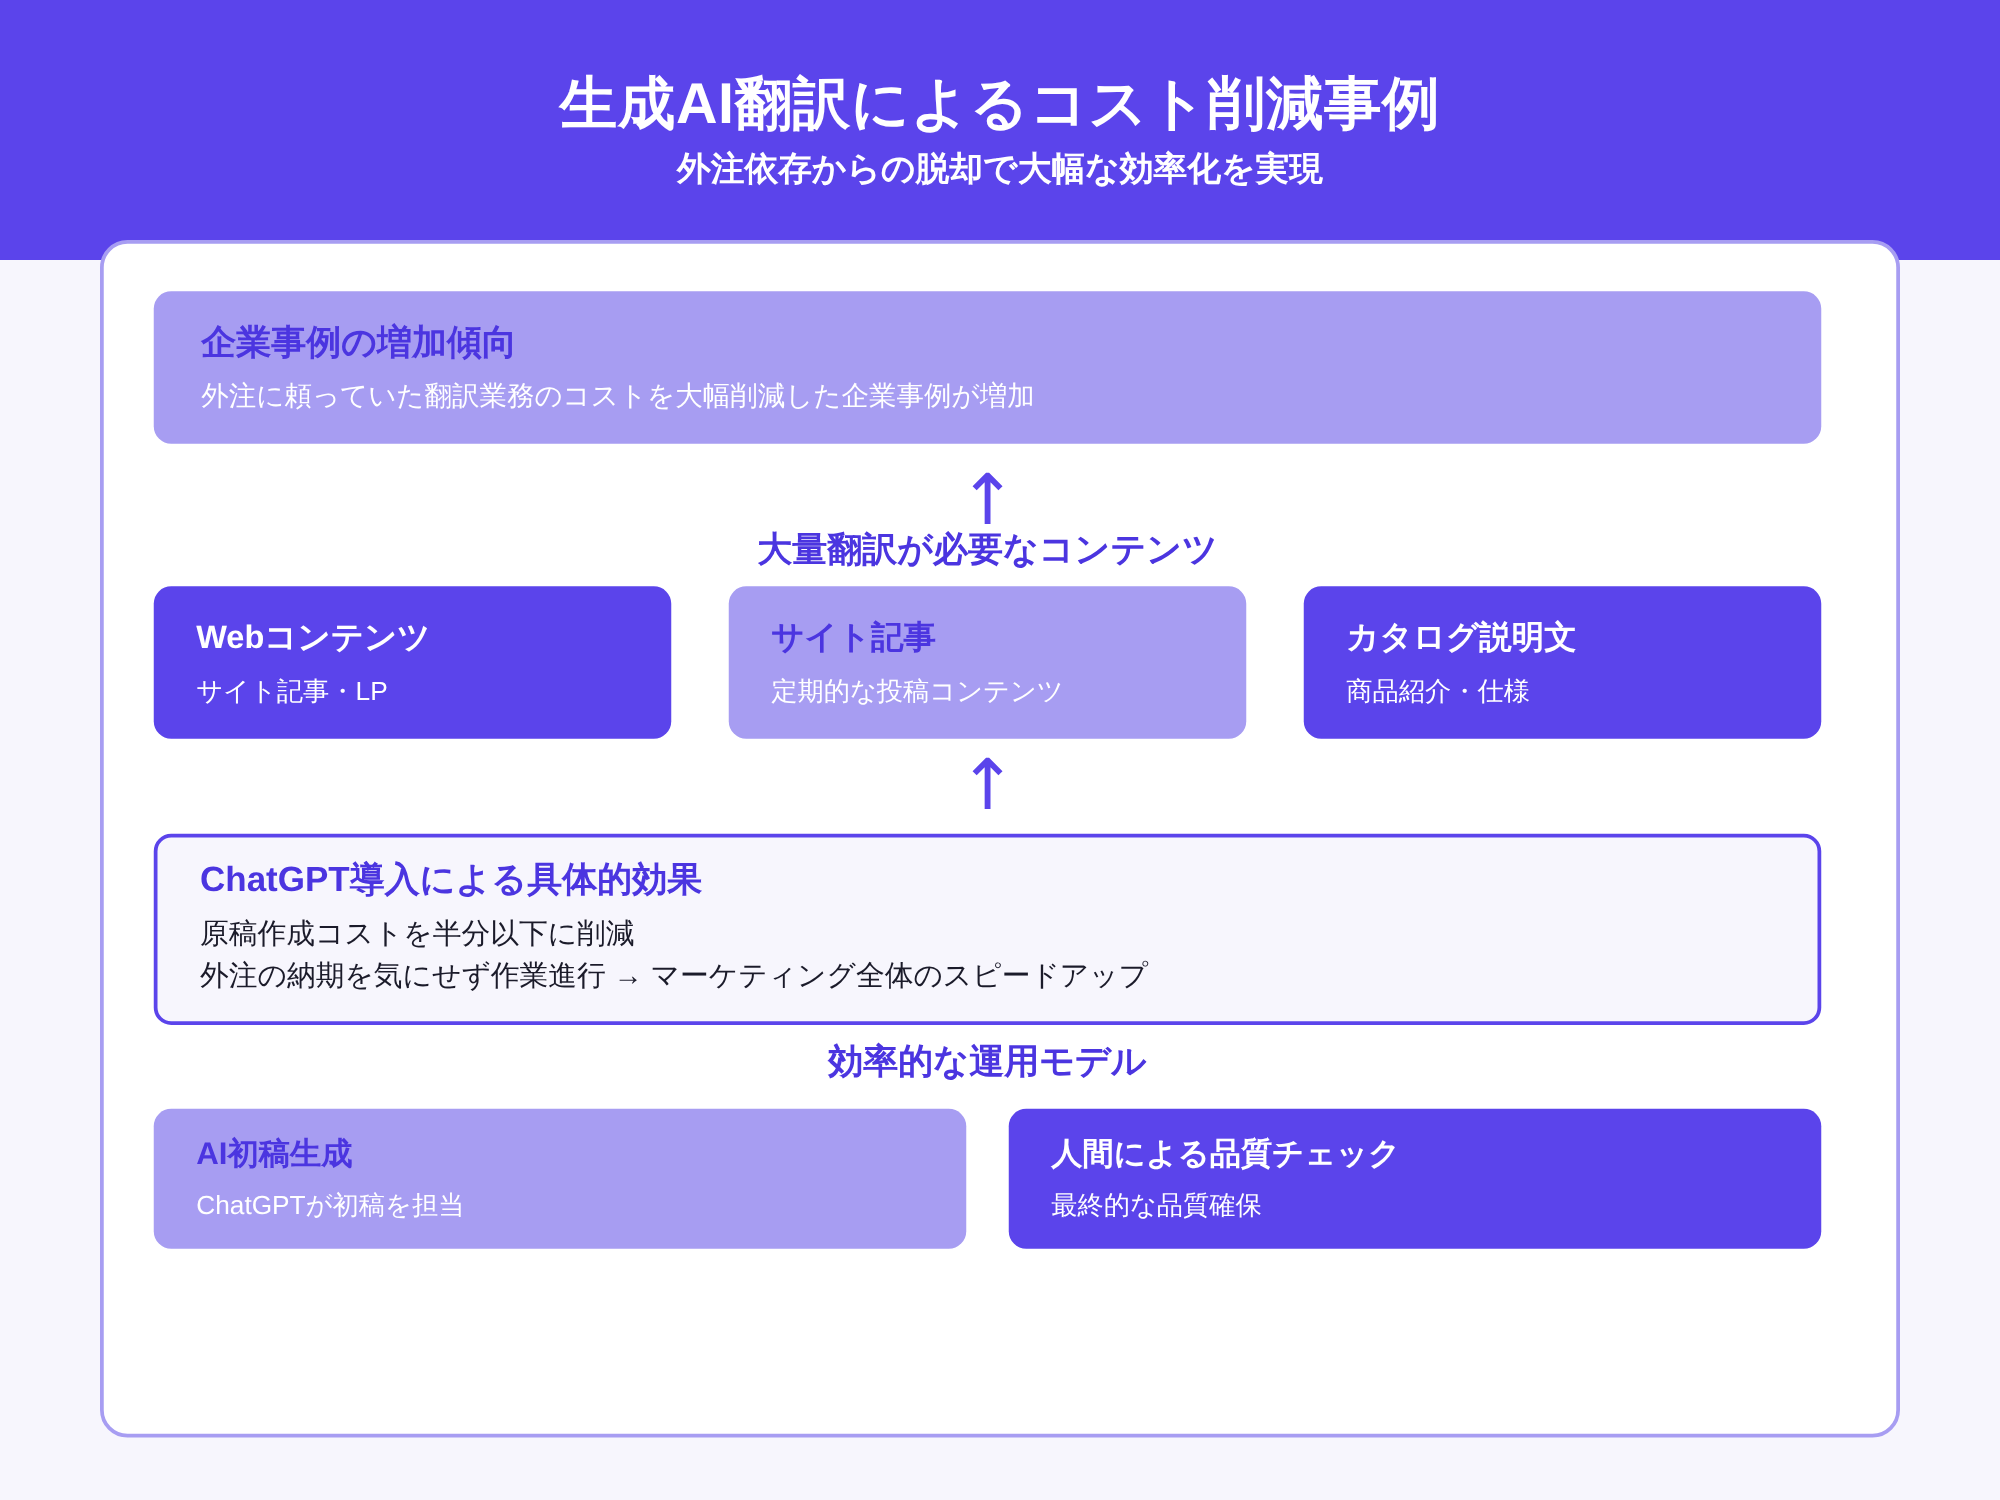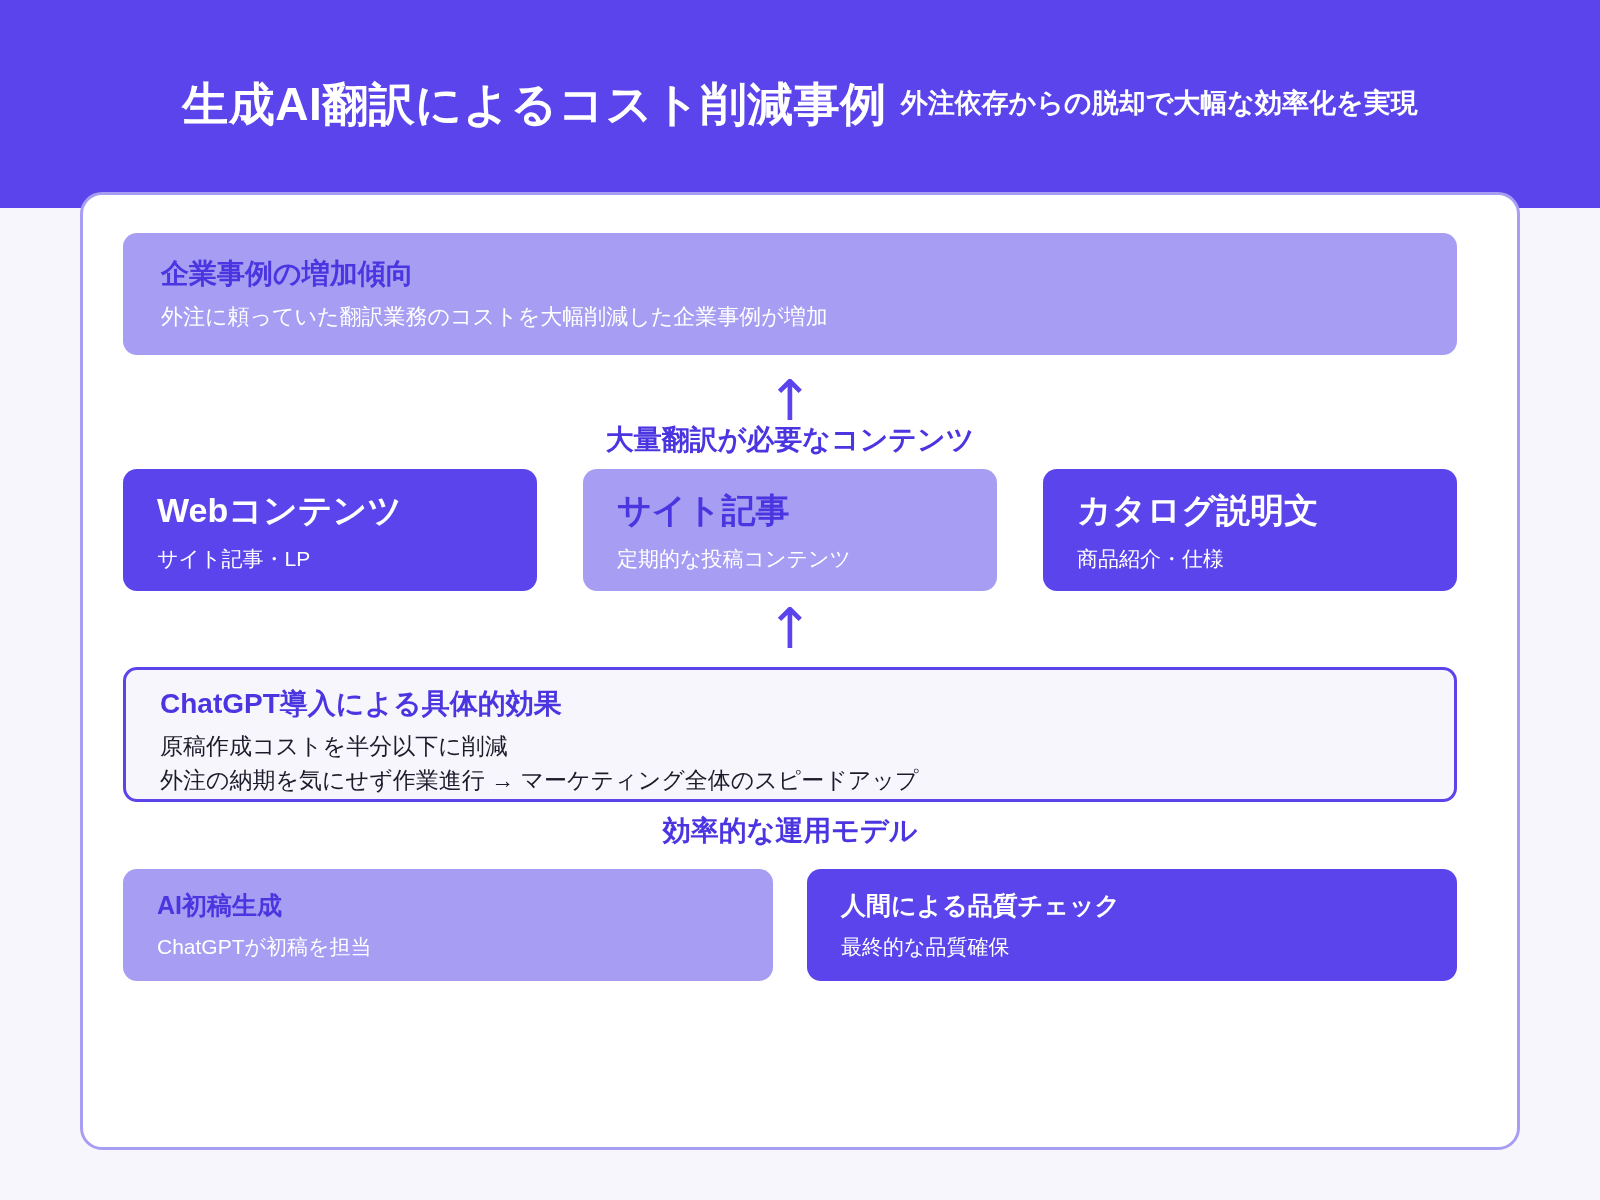--- a/index.html
+++ b/index.html
@@ -15,20 +15,21 @@
     font-family: "Liberation Sans", "DejaVu Sans", sans-serif;
     color: #1b1b2a;
   }
 
   
   .header {
     width: 1600px;
     height: 208px;
     background: #5b44eb;
     display: flex;
+    flex-direction: column;
     align-items: center;
     justify-content: center;
     gap: 14px;
   }
   .header-title {
     font-size: 46px;
     font-weight: 700;
     color: #ffffff;
     letter-spacing: 0.5px;
     line-height: 1.1;
@@ -65,21 +66,21 @@
     border-radius: 14px;
     padding: 20px 34px;
     display: flex;
     flex-direction: column;
     justify-content: center;
   }
   .card.light { background: #a79df2; }
   .card.dark  { background: #5b44eb; }
 
   .card-title {
-    font-size: 34px;
+    font-size: 26px;
     font-weight: 700;
     line-height: 1.25;
     margin-bottom: 14px;
   }
   .card-desc {
     font-size: 21px;
     font-weight: 400;
     line-height: 1.3;
     color: #ffffff;
   }
@@ -124,21 +125,21 @@
     column-gap: 46px;
   }
   .row-3 .card { height: 122px; }
 
   
   .effect-box {
     width: 1334px;
     border: 3px solid #5b44eb;
     border-radius: 14px;
     background: #f7f6fd;
-    padding: 16px 34px 2px 34px;
+    padding: 16px 34px 20px 34px;
   }
   .effect-title {
     font-size: 28px;
     font-weight: 700;
     color: #4b35e0;
     line-height: 1.3;
     margin-bottom: 8px;
   }
   .effect-line {
     font-size: 23px;

